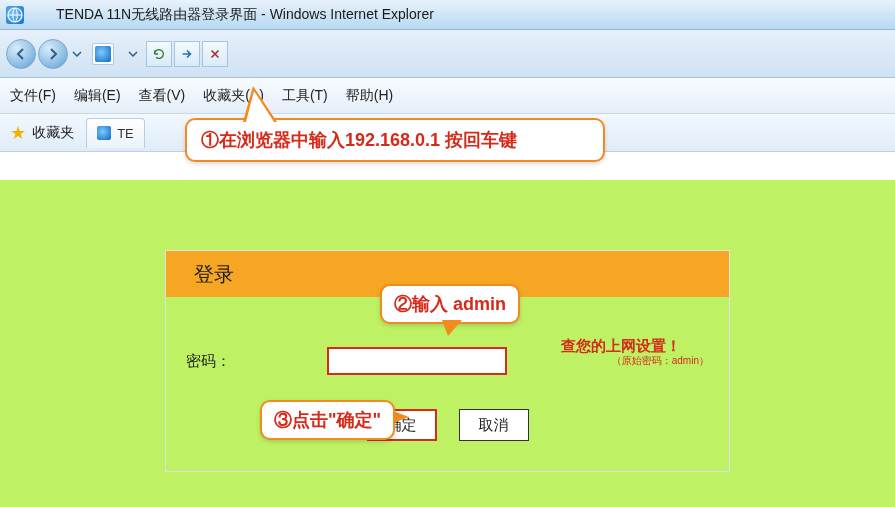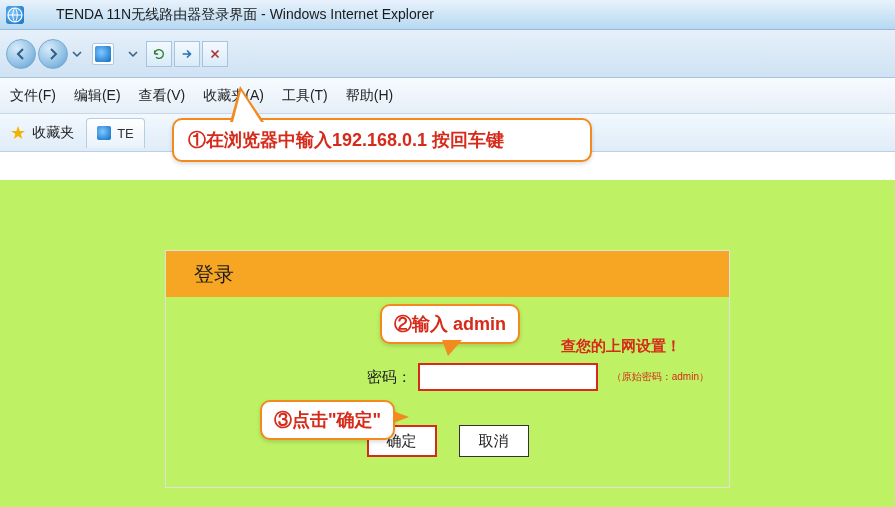--- a/index.html
+++ b/index.html
@@ -158,21 +158,21 @@
       border: 2px solid #f28a1d;
       border-radius: 10px;
       padding: 8px 14px;
       color: #d62a1a;
       font-weight: bold;
       font-size: 18px;
       z-index: 50;
       box-shadow: 0 2px 4px rgba(0,0,0,0.15);
     }
     .callout1 {
-      top: 118px; left: 172px;
+      top: 118px; left: 185px;
       width: 420px;
     }
     .callout1::before {
       content: '';
       position: absolute;
       top: -34px; left: 56px;
       width: 0; height: 0;
       border-left: 10px solid transparent;
       border-right: 24px solid transparent;
       border-bottom: 36px solid #f28a1d;
@@ -180,21 +180,21 @@
     .callout1::after {
       content: '';
       position: absolute;
       top: -29px; left: 59px;
       width: 0; height: 0;
       border-left: 8px solid transparent;
       border-right: 20px solid transparent;
       border-bottom: 31px solid #fff;
     }
     .callout2 {
-      top: 304px; left: 380px;
+      top: 284px; left: 380px;
       padding: 6px 12px;
     }
     .callout2::after {
       content: '';
       position: absolute;
       bottom: -14px; left: 60px;
       width: 0; height: 0;
       border-left: 6px solid transparent;
       border-right: 14px solid transparent;
       border-top: 16px solid #f28a1d;
@@ -244,23 +244,23 @@
     .check-text {
       position: absolute;
       top: 40px; right: 48px;
       color: #d62a1a;
       font-size: 15px;
       font-weight: bold;
     }
     .pw-row {
       display: flex;
       align-items: center;
-      justify-content: flex-end;
+      justify-content: space-between;
       gap: 6px;
-      margin-top: 40px;
+      margin-top: 24px;
     }
     .pw-label { font-size: 15px; }
     .pw-input {
       width: 180px; height: 28px;
       border: 2px solid #d62a1a;
       background: #fff;
       outline: none;
       padding: 0 6px;
     }
     .pw-note {

